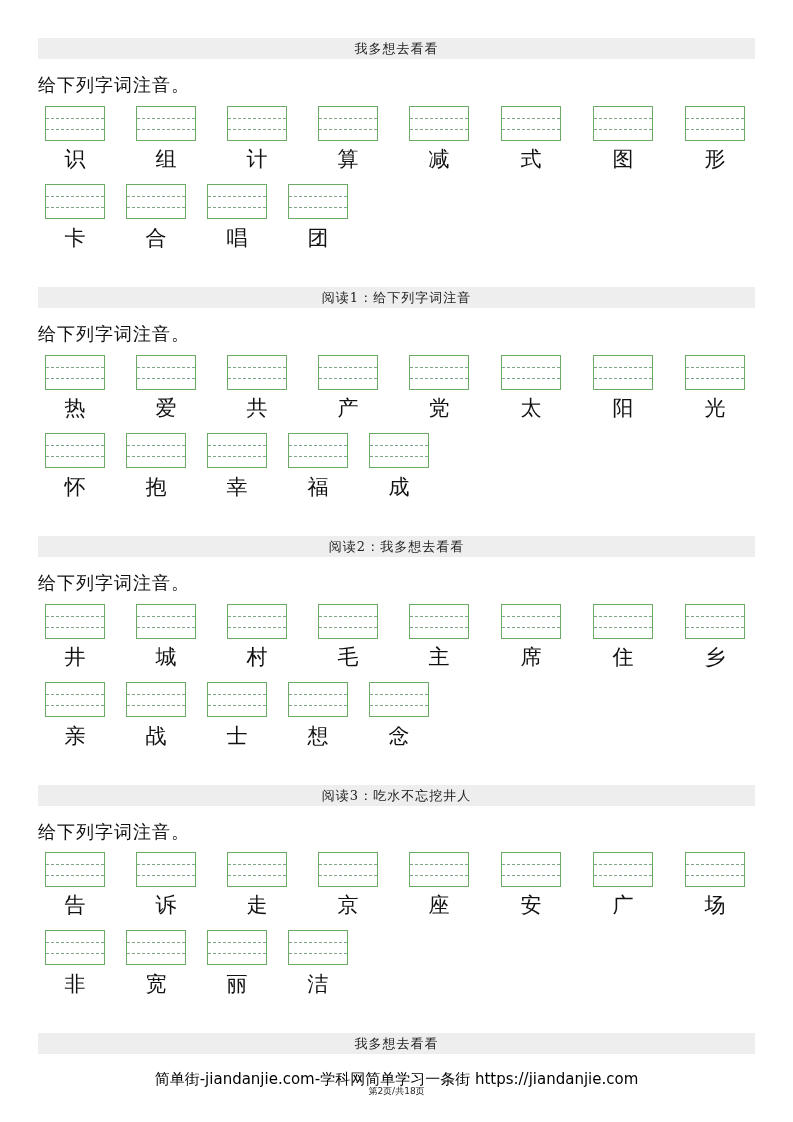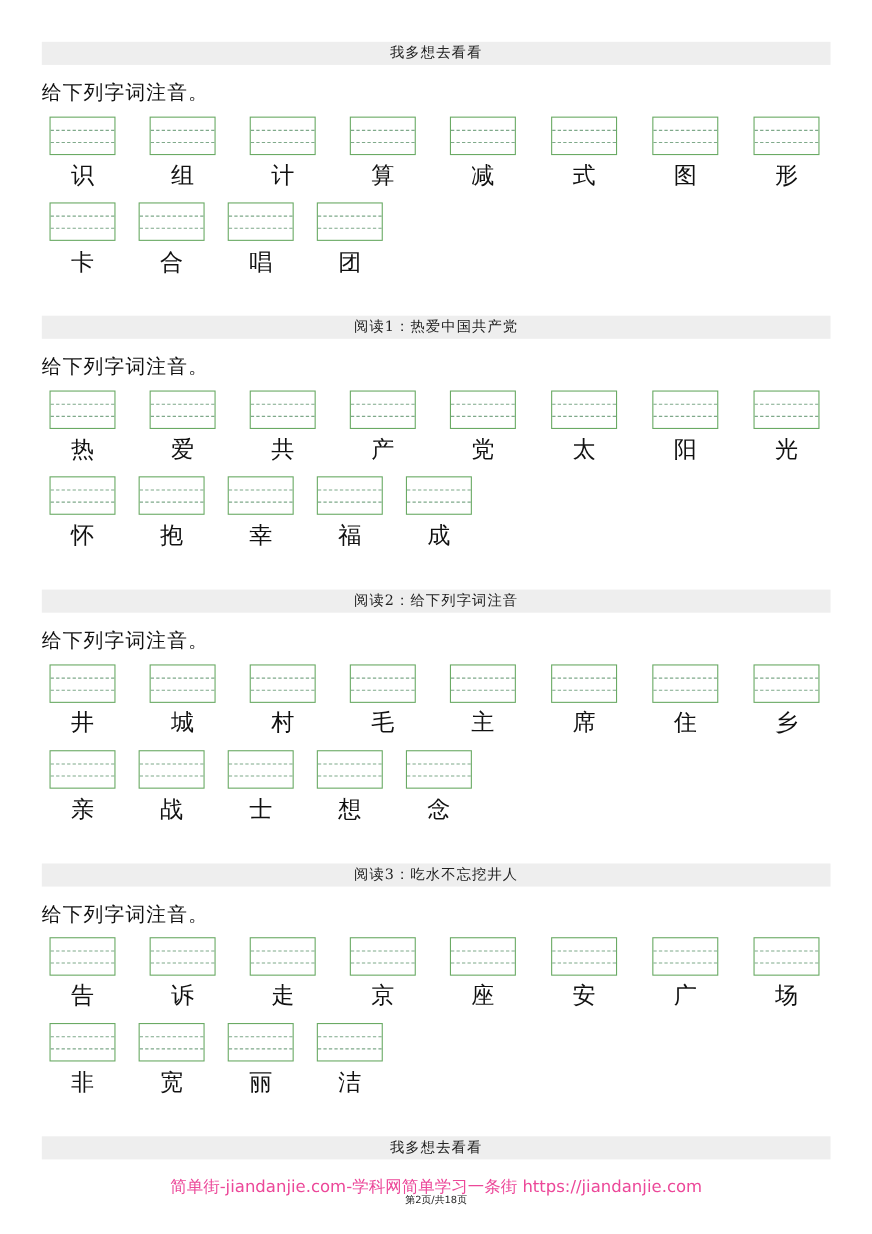--- a/index.html
+++ b/index.html
@@ -68,21 +68,21 @@
       color: #111;
     }
     .footer-watermark {
       position: absolute;
       left: 0;
       top: 1070px;
       width: 793px;
       text-align: center;
       font-family: "DejaVu Sans", "Liberation Sans", sans-serif;
       font-size: 15px;
-      color: #ec4899;
+      color: #000000;
     }
     .footer-page {
       position: absolute;
       left: 0;
       top: 1085px;
       width: 793px;
       text-align: center;
       font-family: "DejaVu Sans", "Liberation Sans", sans-serif;
       font-size: 9px;
       color: #222;
@@ -154,21 +154,21 @@
       <div class="dash d2"></div>
     </div>
 
   <div class="char" style="left:45px;top:187px;">卡</div>
   <div class="char" style="left:126px;top:187px;">合</div>
   <div class="char" style="left:207px;top:187px;">唱</div>
   <div class="char" style="left:288px;top:187px;">团</div>
 </div>
 
 <div class="section" style="top:287px;">
-  <div class="section-header">阅读1：热爱中国共产党</div>
+  <div class="section-header">阅读1：给下列字词注音</div>
   <div class="instruction">给下列字词注音。</div>
 
   <div class="pinyin-box" style="left:45px;top:68px;">
       <div class="dash d1"></div>
       <div class="dash d2"></div>
     </div>
   <div class="pinyin-box" style="left:136px;top:68px;">
       <div class="dash d1"></div>
       <div class="dash d2"></div>
     </div>
@@ -228,21 +228,21 @@
     </div>
 
   <div class="char" style="left:45px;top:187px;">怀</div>
   <div class="char" style="left:126px;top:187px;">抱</div>
   <div class="char" style="left:207px;top:187px;">幸</div>
   <div class="char" style="left:288px;top:187px;">福</div>
   <div class="char" style="left:369px;top:187px;">成</div>
 </div>
 
 <div class="section" style="top:536px;">
-  <div class="section-header">阅读2：给下列字词注音</div>
+  <div class="section-header">阅读2：我多想去看看</div>
   <div class="instruction">给下列字词注音。</div>
 
   <div class="pinyin-box" style="left:45px;top:68px;">
       <div class="dash d1"></div>
       <div class="dash d2"></div>
     </div>
   <div class="pinyin-box" style="left:136px;top:68px;">
       <div class="dash d1"></div>
       <div class="dash d2"></div>
     </div>

